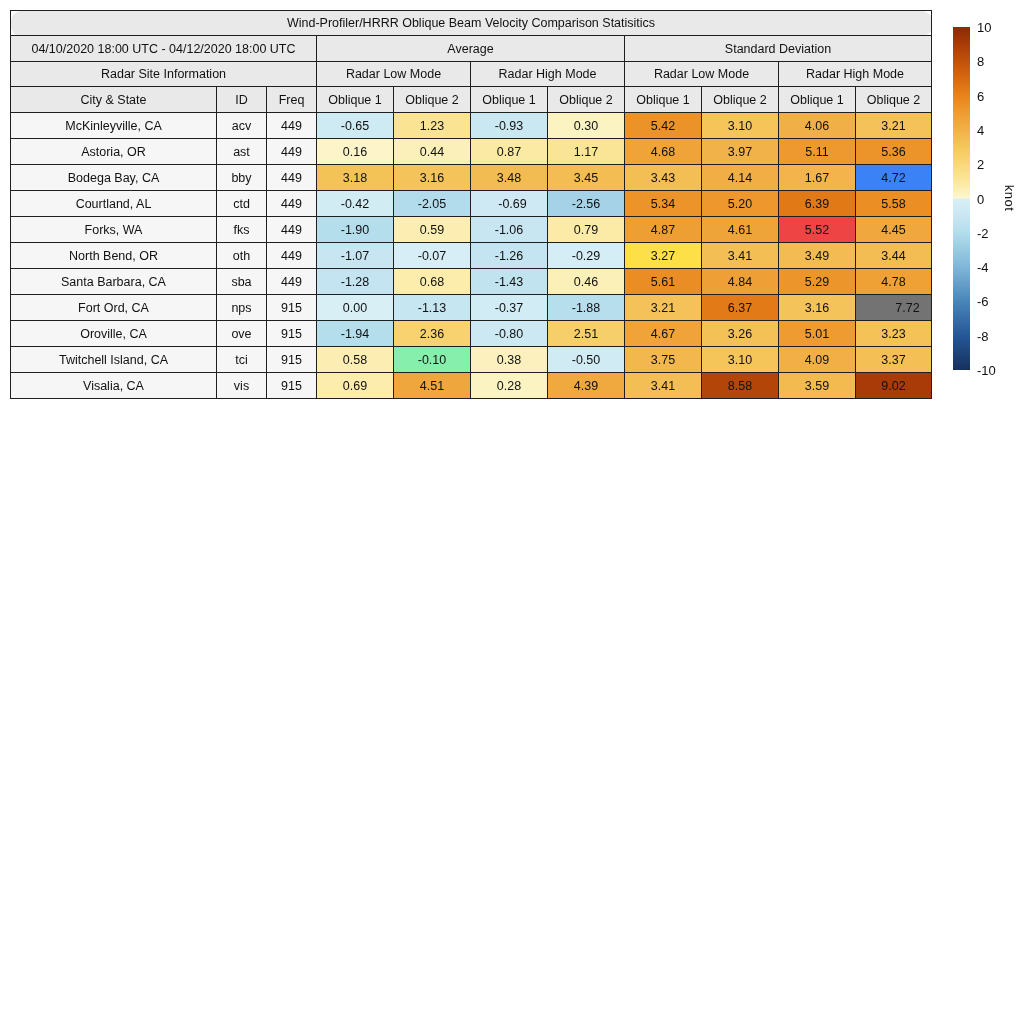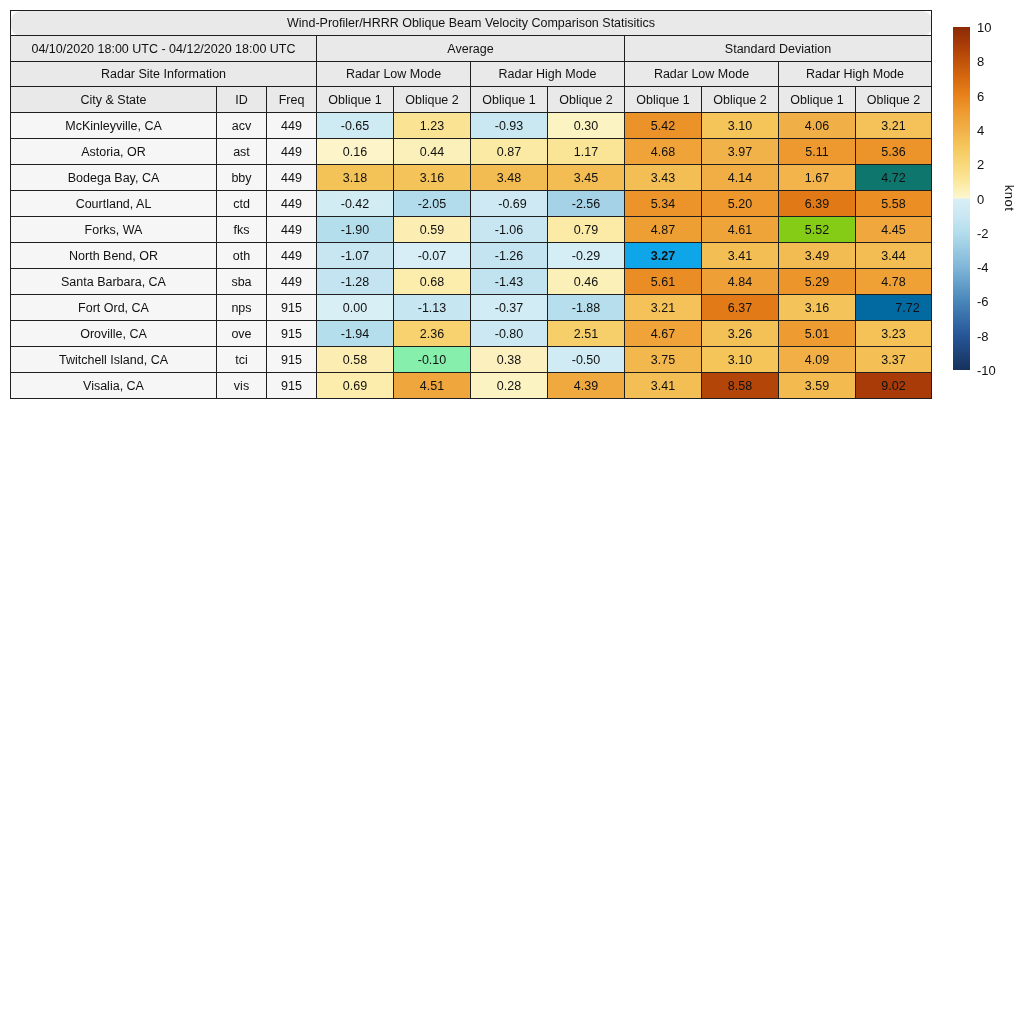--- a/index.html
+++ b/index.html
@@ -107,21 +107,21 @@
           <td class="site">Bodega Bay, CA</td>
           <td class="site">bby</td>
           <td class="site">449</td>
           <td style="background: rgb(244, 195, 88);">3.18</td>
           <td style="background: rgb(244, 195, 89);">3.16</td>
           <td style="background: rgb(243, 188, 82);">3.48</td>
           <td style="background: rgb(243, 189, 83);">3.45</td>
           <td style="background: rgb(243, 190, 83);">3.43</td>
           <td style="background: rgb(241, 174, 69);">4.14</td>
           <td style="background: rgb(242, 180, 75);">1.67</td>
-          <td style="background: #0f766e; text-align: center;">4.72</td>
+          <td style="background: #3b82f6; text-align: center;">4.72</td>
         </tr>
         <tr>
           <td class="site">Courtland, AL</td>
           <td class="site">ctd</td>
           <td class="site">449</td>
           <td style="background: rgb(210, 236, 244);">-0.42</td>
           <td style="background: rgb(178, 220, 236);">-2.05</td>
           <td style="background: rgb(206, 233, 243); padding-left: 7px;">-0.69</td>
           <td style="background: rgb(165, 210, 230);">-2.56</td>
           <td style="background: rgb(236, 148, 42);">5.34</td>
@@ -132,32 +132,32 @@
         <tr>
           <td class="site">Forks, WA</td>
           <td class="site">fks</td>
           <td class="site">449</td>
           <td style="background: rgb(181, 222, 237);">-1.90</td>
           <td style="background: rgb(252, 238, 178);">0.59</td>
           <td style="background: rgb(200, 230, 242);">-1.06</td>
           <td style="background: rgb(251, 235, 167);">0.79</td>
           <td style="background: rgb(238, 159, 52);">4.87</td>
           <td style="background: rgb(239, 164, 58);">4.61</td>
-          <td style="background: #84cc16;">5.52</td>
+          <td style="background: #ef4444;">5.52</td>
           <td style="background: rgb(240, 168, 62);">4.45</td>
         </tr>
         <tr>
           <td class="site">North Bend, OR</td>
           <td class="site">oth</td>
           <td class="site">449</td>
           <td style="background: rgb(199, 230, 242);">-1.07</td>
           <td style="background: rgb(215, 238, 246);">-0.07</td>
           <td style="background: rgb(195, 228, 240);">-1.26</td>
           <td style="background: rgb(213, 237, 245);">-0.29</td>
-          <td style="background: #0ea5e9; font-weight: bold;">3.27</td>
+          <td style="background: #fde047;">3.27</td>
           <td style="background: rgb(243, 190, 84);">3.41</td>
           <td style="background: rgb(243, 188, 82);">3.49</td>
           <td style="background: rgb(243, 189, 83);">3.44</td>
         </tr>
         <tr>
           <td class="site">Santa Barbara, CA</td>
           <td class="site">sba</td>
           <td class="site">449</td>
           <td style="background: rgb(195, 228, 240);">-1.28</td>
           <td style="background: rgb(252, 237, 173);">0.68</td>
@@ -172,21 +172,21 @@
           <td class="site">Fort Ord, CA</td>
           <td class="site">nps</td>
           <td class="site">915</td>
           <td style="background: rgb(216, 239, 246);">0.00</td>
           <td style="background: rgb(198, 230, 241);">-1.13</td>
           <td style="background: rgb(210, 236, 245);">-0.37</td>
           <td style="background: rgb(182, 222, 237);">-1.88</td>
           <td style="background: rgb(244, 194, 88);">3.21</td>
           <td style="background: rgb(226, 122, 23);">6.37</td>
           <td style="background: rgb(244, 195, 89);">3.16</td>
-          <td style="background: #0369a1; padding-left: 28px;">7.72</td>
+          <td style="background: #737373; padding-left: 28px;">7.72</td>
         </tr>
         <tr>
           <td class="site">Oroville, CA</td>
           <td class="site">ove</td>
           <td class="site">915</td>
           <td style="background: rgb(180, 222, 236);">-1.94</td>
           <td style="background: rgb(247, 210, 111);">2.36</td>
           <td style="background: rgb(204, 233, 243);">-0.80</td>
           <td style="background: rgb(246, 207, 107);">2.51</td>
           <td style="background: rgb(239, 163, 57);">4.67</td>

